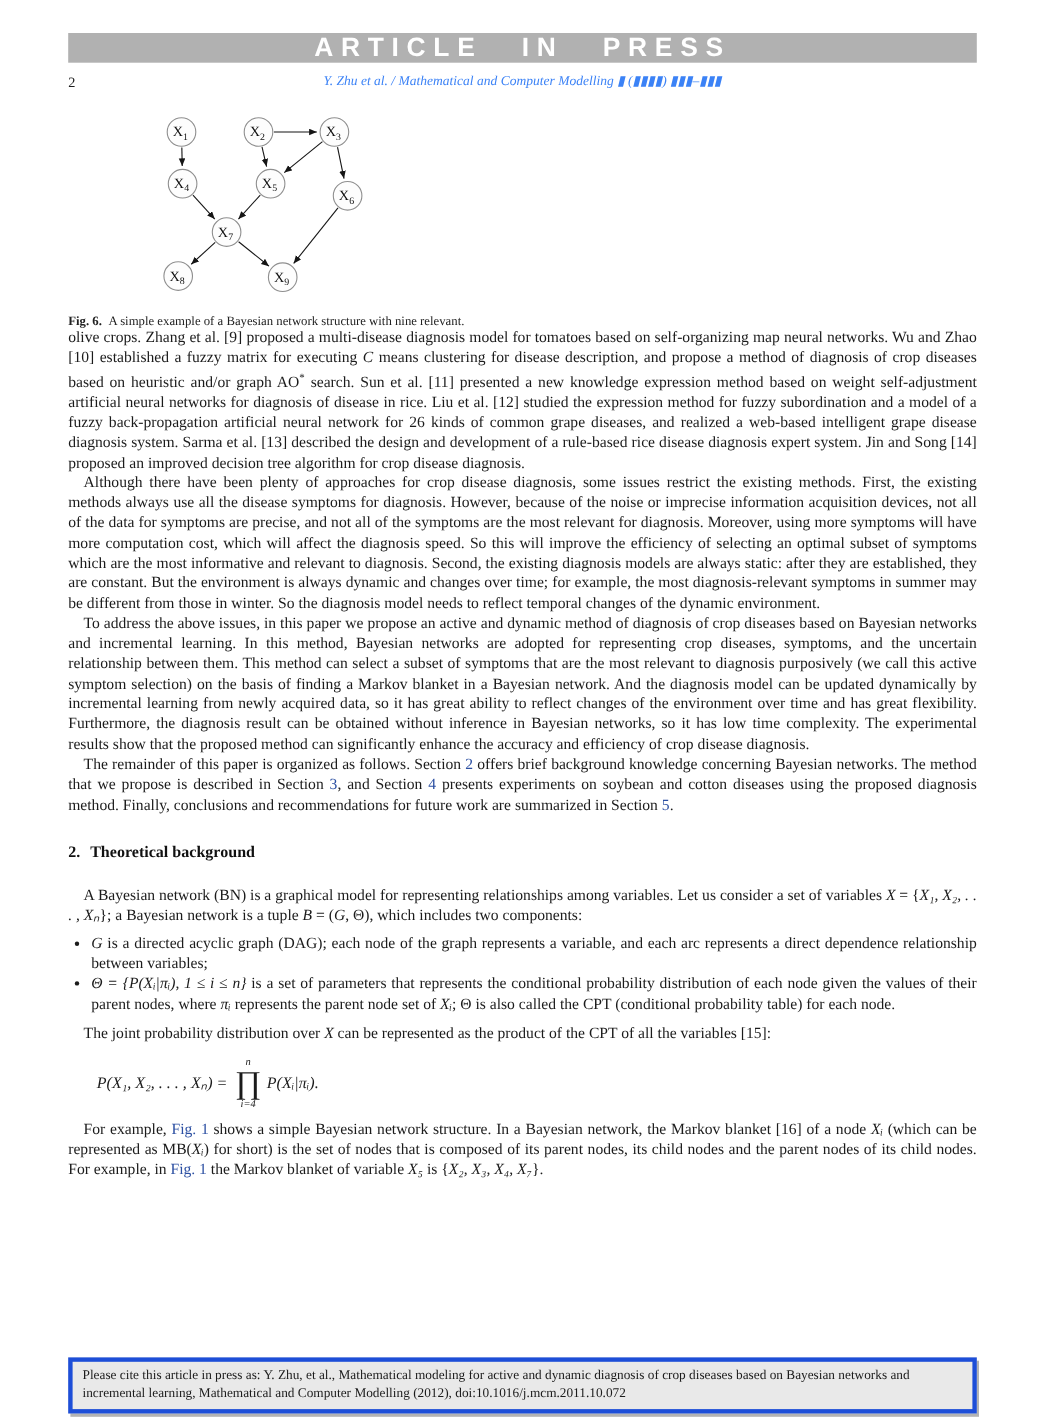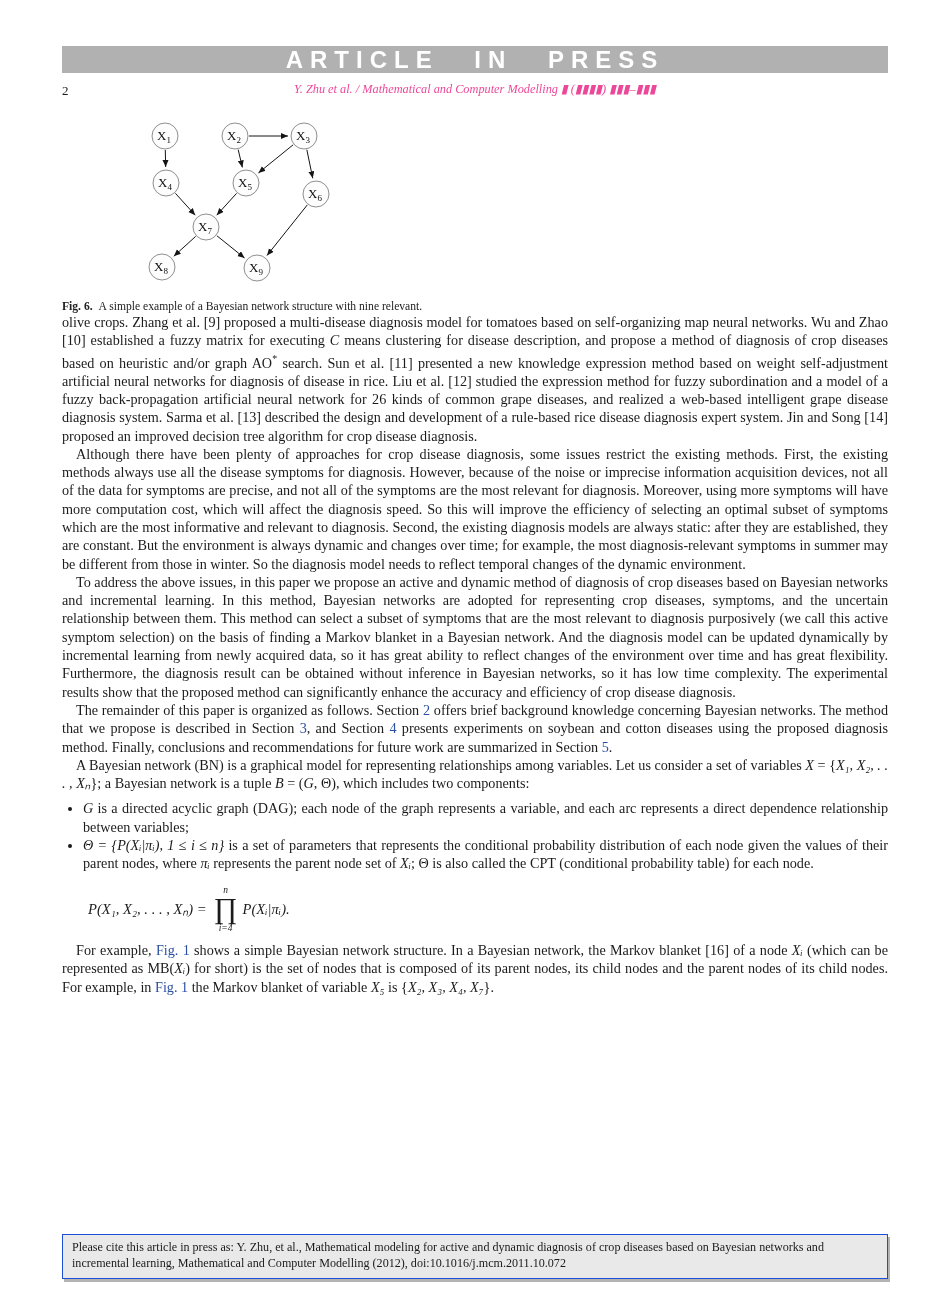--- a/index.html
+++ b/index.html
@@ -1,22 +1,22 @@
 <!DOCTYPE html>
 <html><head>
 <meta charset="utf-8">
 <style>
   html,body{margin:0;padding:0;background:#ffffff;}
   .page{position:relative;width:950px;height:1296px;background:#fff;box-sizing:border-box;
-        padding:46px 62px 0 62px;font-family:"Liberation Serif",serif;color:#1b1b1b;overflow:hidden;}
+        padding:30px 62px 0 62px;font-family:"Liberation Serif",serif;color:#1b1b1b;overflow:hidden;}
   .banner{height:27px;background:#b1b1b1;color:#ffffff;font-family:"Liberation Sans",sans-serif;
         font-weight:bold;font-size:24px;letter-spacing:7px;word-spacing:22px;text-align:center;line-height:28px;}
   .head-row{position:relative;margin-top:9px;height:18px;}
   .pageno{position:absolute;left:0;top:1px;font-size:13px;}
-  .running{display:block;text-align:center;font-style:italic;font-size:12.3px;color:#ec4899;}
+  .running{display:block;text-align:center;font-style:italic;font-size:12.3px;color:#3b82f6;}
   figure{margin:14px 0 0 0;text-align:left;}
   .figsvg{margin-left:38px;}
   figcaption{margin-top:10px;font-size:11.6px;color:#222;}
   .cap-label{font-weight:bold;margin-right:6px;}
   .body{text-align:justify;font-size:14.2px;line-height:18.3px;}
   .para{margin:0;}
   .indent{text-indent:14px;}
   .link{color:#2b4fa2;cursor:pointer;}
   .it{font-style:italic;}
   .sup{vertical-align:super;font-size:70%;}
@@ -24,21 +24,21 @@
   h2 .ht{margin-left:9px;}
   ul.bullets{margin:7px 0 9px 5px;padding-left:16px;}
   ul.bullets li{text-align:justify;margin:0;}
   .equation{display:flex;align-items:center;margin:12px 0 8px 26px;font-size:14.6px;}
   .eq-lhs,.eq-rhs{font-style:italic;}
   .eq-lhs{margin-right:7px;}
   .eq-rhs{margin-left:5px;}
   .prod{display:inline-flex;flex-direction:column;align-items:center;line-height:1;}
   .prod .lim{font-size:9.5px;font-style:italic;line-height:1.1;}
   .prod .op{font-size:29px;line-height:0.95;}
-  .footer-box{position:absolute;left:62px;right:62px;top:1234px;border:1px solid #1d4ed8;background:#e9e9e9;
+  .footer-box{position:absolute;left:62px;right:62px;top:1234px;border:4px solid #1d4ed8;background:#e9e9e9;
         padding:5px 9px 6px 9px;font-size:12.1px;line-height:1.32;box-shadow:2px 3px 0 #b3b3b3;text-align:left;}
 </style>
 </head>
 <body>
 
 <div class="page">
 
   <div class="banner">ARTICLE IN PRESS</div>
 
   <div class="head-row">
@@ -88,28 +88,30 @@
   </figure>
 
   <div class="body">
     <div id="body-paragraphs">
         <p class="para"><span>olive crops. Zhang et al. [9] proposed a multi-disease diagnosis model for tomatoes based on self-organizing map neural networks. Wu and Zhao [10] established a fuzzy matrix for executing </span><span class="it">C</span><span> means clustering for disease description, and propose a method of diagnosis of crop diseases based on heuristic and/or graph AO</span><span class="sup">*</span><span> search. Sun et al. [11] presented a new knowledge expression method based on weight self-adjustment artificial neural networks for diagnosis of disease in rice. Liu et al. [12] studied the expression method for fuzzy subordination and a model of a fuzzy back-propagation artificial neural network for 26 kinds of common grape diseases, and realized a web-based intelligent grape disease diagnosis system. Sarma et al. [13] described the design and development of a rule-based rice disease diagnosis expert system. Jin and Song [14] proposed an improved decision tree algorithm for crop disease diagnosis.</span></p>
         <p class="para indent"><span>Although there have been plenty of approaches for crop disease diagnosis, some issues restrict the existing methods. First, the existing methods always use all the disease symptoms for diagnosis. However, because of the noise or imprecise information acquisition devices, not all of the data for symptoms are precise, and not all of the symptoms are the most relevant for diagnosis. Moreover, using more symptoms will have more computation cost, which will affect the diagnosis speed. So this will improve the efficiency of selecting an optimal subset of symptoms which are the most informative and relevant to diagnosis. Second, the existing diagnosis models are always static: after they are established, they are constant. But the environment is always dynamic and changes over time; for example, the most diagnosis-relevant symptoms in summer may be different from those in winter. So the diagnosis model needs to reflect temporal changes of the dynamic environment.</span></p>
         <p class="para indent"><span>To address the above issues, in this paper we propose an active and dynamic method of diagnosis of crop diseases based on Bayesian networks and incremental learning. In this method, Bayesian networks are adopted for representing crop diseases, symptoms, and the uncertain relationship between them. This method can select a subset of symptoms that are the most relevant to diagnosis purposively (we call this active symptom selection) on the basis of finding a Markov blanket in a Bayesian network. And the diagnosis model can be updated dynamically by incremental learning from newly acquired data, so it has great ability to reflect changes of the environment over time and has great flexibility. Furthermore, the diagnosis result can be obtained without inference in Bayesian networks, so it has low time complexity. The experimental results show that the proposed method can significantly enhance the accuracy and efficiency of crop disease diagnosis.</span></p>
         <p class="para indent"><span>The remainder of this paper is organized as follows. Section </span><span class="link">2</span><span> offers brief background knowledge concerning Bayesian networks. The method that we propose is described in Section </span><span class="link">3</span><span>, and Section </span><span class="link">4</span><span> presents experiments on soybean and cotton diseases using the proposed diagnosis method. Finally, conclusions and recommendations for future work are summarized in Section </span><span class="link">5</span><span>.</span></p>
       </div>
 
+    <h2><span>2.</span><span class="ht">Theoretical background</span></h2>
 
     <p id="s2-intro" class="para indent"><span>A Bayesian network (BN) is a graphical model for representing relationships among variables. Let us consider a set of variables </span><span class="it">X</span><span> = {</span><span class="it">X₁, X₂, . . . , Xₙ</span><span>}; a Bayesian network is a tuple </span><span class="it">B</span><span> = (</span><span class="it">G</span><span>, Θ), which includes two components:</span></p>
 
     <ul id="s2-bullets" class="bullets">
         <li><span class="it">G</span><span> is a directed acyclic graph (DAG); each node of the graph represents a variable, and each arc represents a direct dependence relationship between variables;</span></li>
         <li><span class="it">Θ = {P(Xᵢ|πᵢ), 1 ≤ i ≤ n}</span><span> is a set of parameters that represents the conditional probability distribution of each node given the values of their parent nodes, where </span><span class="it">πᵢ</span><span> represents the parent node set of </span><span class="it">Xᵢ</span><span>; Θ is also called the CPT (conditional probability table) for each node.</span></li>
       </ul>
 
+    <p id="s2-joint" class="para indent"><span>The joint probability distribution over </span><span class="it">X</span><span> can be represented as the product of the CPT of all the variables [15]:</span></p>
 
     <div class="equation">
       <span class="eq-lhs">P(X₁, X₂, . . . , Xₙ) =</span>
       <span class="prod">
         <span class="lim">n</span>
         <span class="op">∏</span>
         <span class="lim">i=4</span>
       </span>
       <span class="eq-rhs">P(Xᵢ|πᵢ).</span>
     </div>

